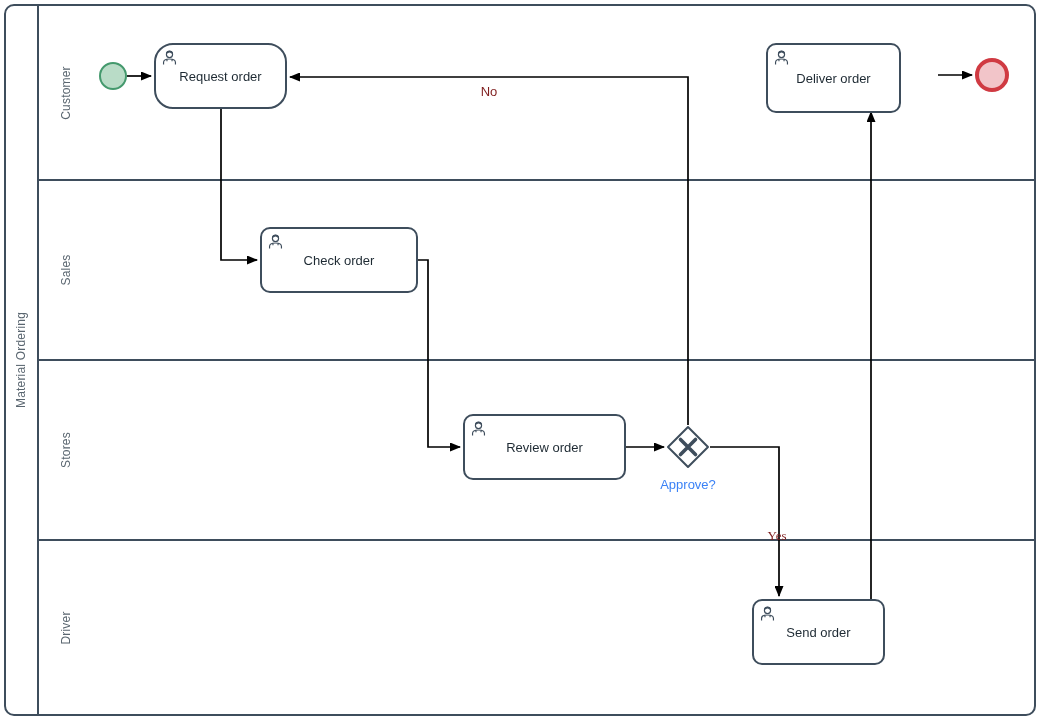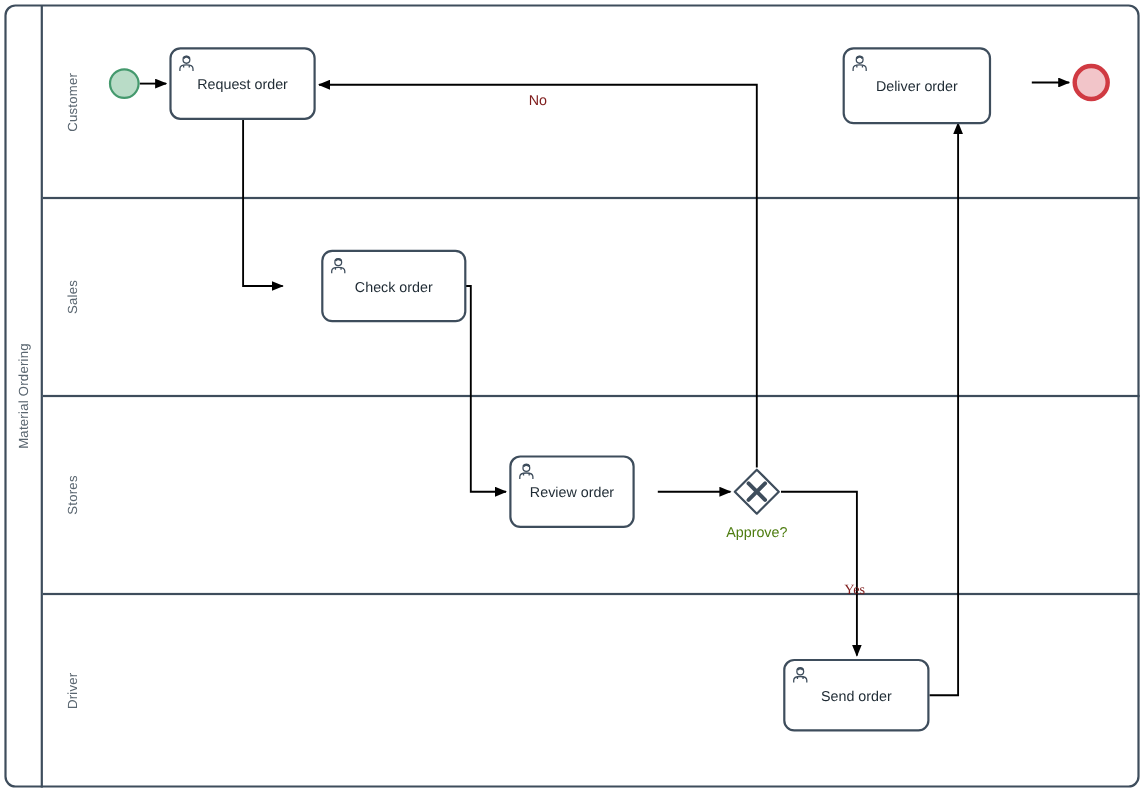--- a/index.html
+++ b/index.html
@@ -23,21 +23,21 @@
     font-size:13px;color:#1e2a33;cursor:default;
   }
   .task-icon{position:absolute;left:5px;top:4px;width:17px;height:17px;}
   .task-icon svg{width:100%;height:100%;display:block;}
   .event{position:absolute;box-sizing:border-box;border-radius:50%;}
   .gateway{position:absolute;width:46px;height:46px;}
   .gateway svg{display:block;width:100%;height:100%;}
   .edge-label,.gateway-label{
     position:absolute;transform:translate(-50%,-50%);font-size:13px;color:#7f1d1d;white-space:nowrap;
   }
-  .gateway-label{color:#4d7c0f;}
+  .gateway-label{color:#3b82f6;}
   #edges{position:absolute;left:0;top:0;width:1041px;height:721px;pointer-events:none;}
   #edges polyline{pointer-events:stroke;}
 </style>
 </head>
 <body>
 
 <div id="canvas">
   <div class="pool"></div>
   <div class="pool-header-line"></div>
   <div class="rot-label" style="left:21px;top:360px;">Material Ordering</div>
@@ -65,61 +65,61 @@
         <polyline points="598,447 664,447" fill="none" stroke="#000000" stroke-width="1.7" marker-end="url(#arrow)"></polyline>
         <polyline points="710,447 779,447 779,596" fill="none" stroke="#000000" stroke-width="1.7" marker-end="url(#arrow)"></polyline>
         <polyline points="845,632 871,632 871,112" fill="none" stroke="#000000" stroke-width="1.7" marker-end="url(#arrow)"></polyline>
         <polyline points="938,75 972,75" fill="none" stroke="#000000" stroke-width="1.7" marker-end="url(#arrow)"></polyline>
         <polyline points="688,425 688,77 290,77" fill="none" stroke="#000000" stroke-width="1.7" marker-end="url(#arrow)"></polyline>
       </g>
   </svg>
 
   <div id="node-layer">
       <div class="event" style="left: 99px; top: 62px; width: 28px; height: 28px; border: 2.5px solid rgb(68, 153, 109); background: rgb(185, 220, 199);"></div>
-      <div class="task" style="left: 154px; top: 43px; width: 133px; height: 66px;">
+      <div class="task" style="left: 154px; top: 43px; width: 133px; height: 66px; border-radius: 19px;">
         <span class="task-icon">
           <svg viewBox="0 0 16 16">
             <circle cx="8" cy="5.1" r="2.9" fill="none" stroke="#3e4d5c" stroke-width="1.1"></circle>
             <path d="M5.5,3.8 A2.9,2.9 0 0 1 10.5,3.8" fill="none" stroke="#3e4d5c" stroke-width="2"></path>
             <path d="M2.4,14.6 L2.4,12.6 C2.4,10.5 4.8,9.4 8,9.4 C11.2,9.4 13.6,10.5 13.6,12.6 L13.6,14.6" fill="none" stroke="#3e4d5c" stroke-width="1.1"></path>
             <path d="M5.6,9.9 L5.6,11.6 M10.4,9.9 L10.4,11.6" fill="none" stroke="#3e4d5c" stroke-width="1.1"></path>
           </svg>
         </span>
         <span>Request order</span>
       </div>
-      <div class="task" style="left: 260px; top: 227px; width: 132px; height: 66px; margin-left: 32px;">
+      <div class="task" style="left: 260px; top: 227px; width: 158px; height: 66px;">
         <span class="task-icon">
           <svg viewBox="0 0 16 16">
             <circle cx="8" cy="5.1" r="2.9" fill="none" stroke="#3e4d5c" stroke-width="1.1"></circle>
             <path d="M5.5,3.8 A2.9,2.9 0 0 1 10.5,3.8" fill="none" stroke="#3e4d5c" stroke-width="2"></path>
             <path d="M2.4,14.6 L2.4,12.6 C2.4,10.5 4.8,9.4 8,9.4 C11.2,9.4 13.6,10.5 13.6,12.6 L13.6,14.6" fill="none" stroke="#3e4d5c" stroke-width="1.1"></path>
             <path d="M5.6,9.9 L5.6,11.6 M10.4,9.9 L10.4,11.6" fill="none" stroke="#3e4d5c" stroke-width="1.1"></path>
           </svg>
         </span>
         <span>Check order</span>
       </div>
-      <div class="task" style="left: 463px; top: 414px; width: 114px; height: 66px;">
+      <div class="task" style="left: 463px; top: 414px; width: 163px; height: 66px;">
         <span class="task-icon">
           <svg viewBox="0 0 16 16">
             <circle cx="8" cy="5.1" r="2.9" fill="none" stroke="#3e4d5c" stroke-width="1.1"></circle>
             <path d="M5.5,3.8 A2.9,2.9 0 0 1 10.5,3.8" fill="none" stroke="#3e4d5c" stroke-width="2"></path>
             <path d="M2.4,14.6 L2.4,12.6 C2.4,10.5 4.8,9.4 8,9.4 C11.2,9.4 13.6,10.5 13.6,12.6 L13.6,14.6" fill="none" stroke="#3e4d5c" stroke-width="1.1"></path>
             <path d="M5.6,9.9 L5.6,11.6 M10.4,9.9 L10.4,11.6" fill="none" stroke="#3e4d5c" stroke-width="1.1"></path>
           </svg>
         </span>
         <span>Review order</span>
       </div>
       <div class="gateway" style="left: 665px; top: 424px;">
         <svg viewBox="0 0 46 46">
           <polygon points="23,3 43,23 23,43 3,23" fill="#ffffff" stroke="#3e4d5c" stroke-width="2" stroke-linejoin="round"></polygon>
           <path d="M15.5,15.5 L30.5,30.5 M30.5,15.5 L15.5,30.5" stroke="#3e4d5c" stroke-width="3.6" stroke-linecap="round"></path>
         </svg>
       </div>
       <div class="gateway-label" style="left: 688px; top: 484px;">Approve?</div>
-      <div class="task" style="left: 712px; top: 599px; width: 133px; height: 66px;">
+      <div class="task" style="left: 752px; top: 599px; width: 133px; height: 66px;">
         <span class="task-icon">
           <svg viewBox="0 0 16 16">
             <circle cx="8" cy="5.1" r="2.9" fill="none" stroke="#3e4d5c" stroke-width="1.1"></circle>
             <path d="M5.5,3.8 A2.9,2.9 0 0 1 10.5,3.8" fill="none" stroke="#3e4d5c" stroke-width="2"></path>
             <path d="M2.4,14.6 L2.4,12.6 C2.4,10.5 4.8,9.4 8,9.4 C11.2,9.4 13.6,10.5 13.6,12.6 L13.6,14.6" fill="none" stroke="#3e4d5c" stroke-width="1.1"></path>
             <path d="M5.6,9.9 L5.6,11.6 M10.4,9.9 L10.4,11.6" fill="none" stroke="#3e4d5c" stroke-width="1.1"></path>
           </svg>
         </span>
         <span>Send order</span>
       </div>

